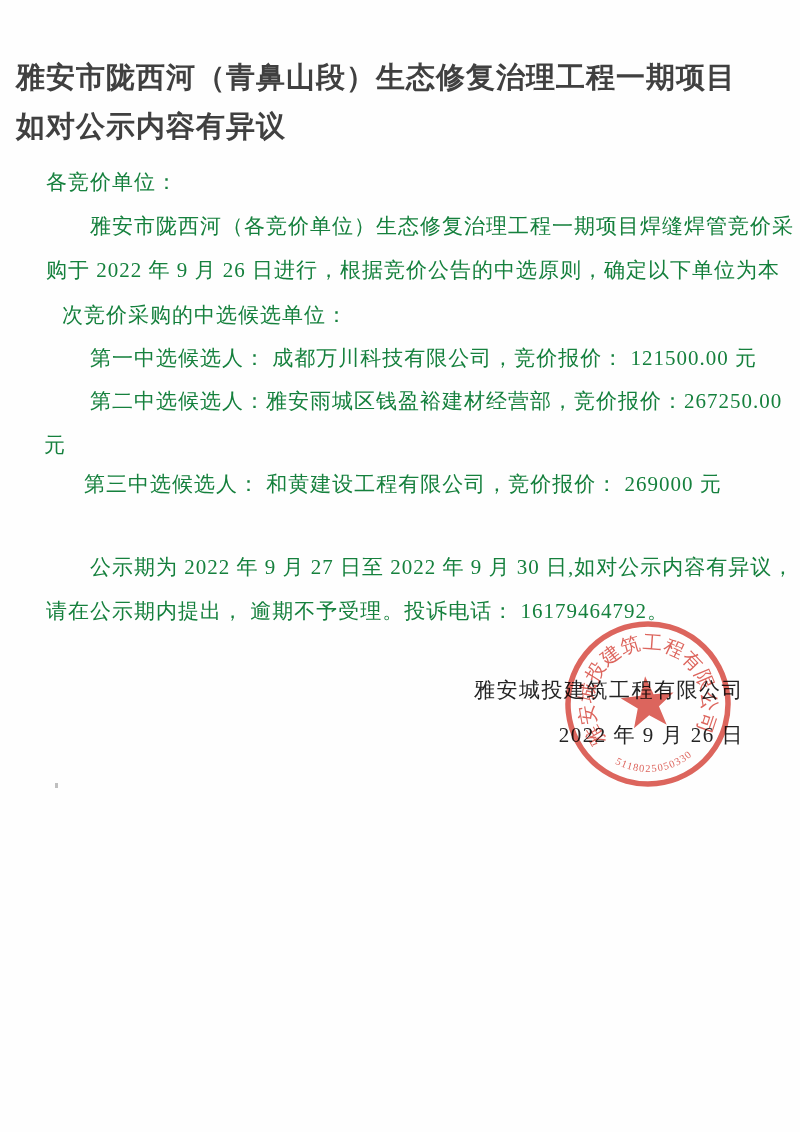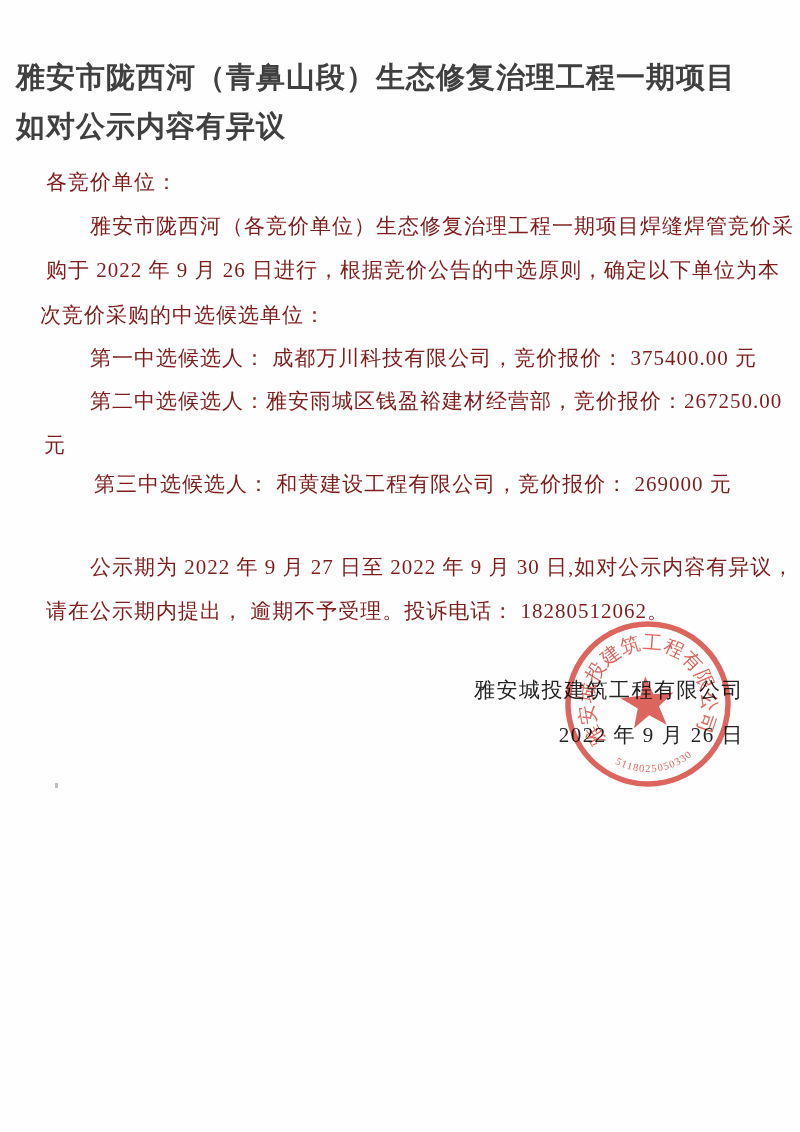--- a/index.html
+++ b/index.html
@@ -6,21 +6,21 @@
   .page{
     position:relative;width:800px;height:1132px;background:#fefefe;overflow:hidden;
     font-family:"Liberation Serif","DejaVu Serif",serif;color:#242424;
   }
   .title{
     position:absolute;left:0;width:800px;margin:16px;text-align:left;
     font-family:"Liberation Sans","DejaVu Sans",sans-serif;
     font-weight:bold;font-size:29px;letter-spacing:1px;color:#404040;
   }
   .line{
-    position:absolute;font-size:21px;letter-spacing:1px;white-space:nowrap;color:#7f1d1d;
+    position:absolute;font-size:21px;letter-spacing:1px;white-space:nowrap;color:#15803d;
   }
   .sig{
     position:absolute;font-size:21px;letter-spacing:1.5px;white-space:nowrap;color:#242424;
   }
   .seal{
     position:absolute;left:548px;top:604px;width:200px;height:200px;
     mix-blend-mode:multiply;opacity:0.88;
   }
   .seal text{font-family:"Liberation Serif","DejaVu Serif",serif;}
   .speck{
@@ -33,29 +33,29 @@
 
 <div class="page">
 
   <h1 class="title" style="top:42px">雅安市陇西河（青鼻山段）生态修复治理工程一期项目</h1>
   <h1 class="title" style="top:91px">如对公示内容有异议</h1>
 
   <div class="line" style="top:168px;left:46px">各竞价单位：</div>
 
   <div class="line" style="top:212px;left:90px">雅安市陇西河（各竞价单位）生态修复治理工程一期项目焊缝焊管竞价采</div>
   <div class="line" style="top:256px;left:46px">购于 2022 年 9 月 26 日进行，根据竞价公告的中选原则，确定以下单位为本</div>
-  <div class="line" style="top:301px;left:40px">次竞价采购的中选候选单位：</div>
+  <div class="line" style="top:301px;left:62px">次竞价采购的中选候选单位：</div>
 
-  <div class="line" style="top:344px;left:90px">第一中选候选人： 成都万川科技有限公司，竞价报价： 375400.00 元</div>
+  <div class="line" style="top:344px;left:90px">第一中选候选人： 成都万川科技有限公司，竞价报价： 121500.00 元</div>
   <div class="line" style="top:387px;left:90px">第二中选候选人：雅安雨城区钱盈裕建材经营部，竞价报价：267250.00</div>
   <div class="line" style="top:431px;left:44px">元</div>
-  <div class="line" style="top:470px;left:94px">第三中选候选人： 和黄建设工程有限公司，竞价报价： 269000 元</div>
+  <div class="line" style="top:470px;left:84px">第三中选候选人： 和黄建设工程有限公司，竞价报价： 269000 元</div>
 
   <div class="line" style="top:553px;left:90px">公示期为 2022 年 9 月 27 日至 2022 年 9 月 30 日,如对公示内容有异议，</div>
-  <div class="line" style="top:597px;left:46px">请在公示期内提出， 逾期不予受理。投诉电话： 18280512062。</div>
+  <div class="line" style="top:597px;left:46px">请在公示期内提出， 逾期不予受理。投诉电话： 16179464792。</div>
 
   <div class="sig" style="top:676px;right:56px">雅安城投建筑工程有限公司</div>
   <div class="sig" style="top:721px;right:56px">2022 年 9 月 26 日</div>
 
   <svg class="seal" viewBox="-100 -100 200 200" aria-hidden="true">
     <g transform="rotate(-6)">
       <circle r="80" fill="none" stroke="#d94f46" stroke-width="5.5"></circle>
       <polygon fill="#d94f46" points="0,-28 6.58,-9.06 26.6,-8.65 10.65,3.46 16.45,22.65 0,11.2 -16.45,22.65 -10.65,3.46 -26.6,-8.65 -6.58,-9.06"></polygon>
       <path id="seal-arc-top" d="M -45.05 31.55 A 55 55 0 1 1 45.05 31.55" fill="none"></path>
       <text font-size="19.5" fill="#d94f46" letter-spacing="0.5" text-anchor="middle">

